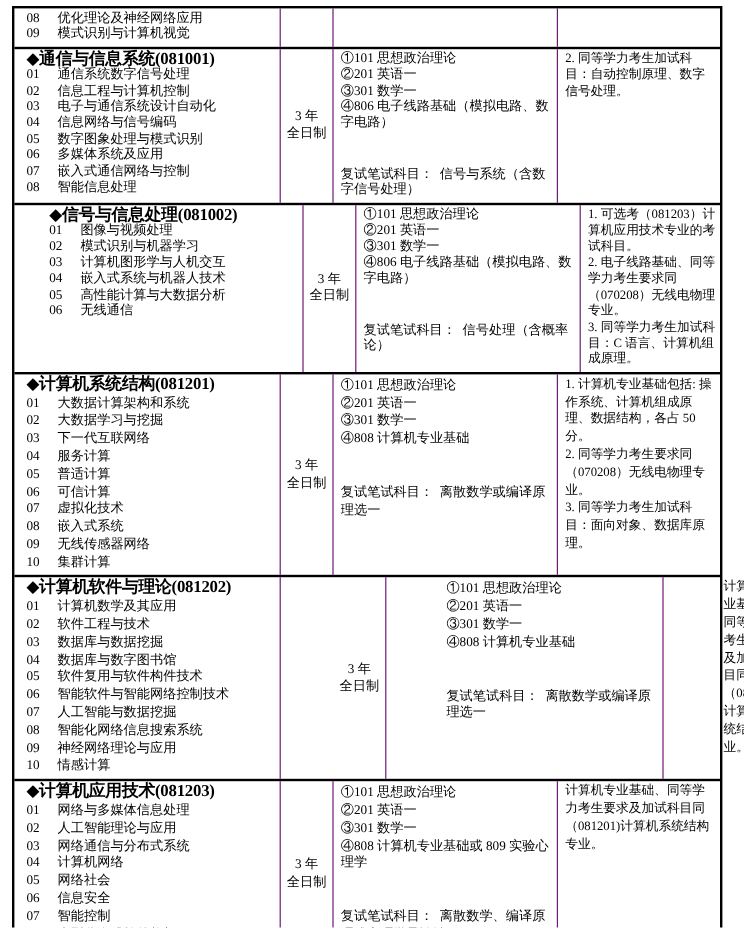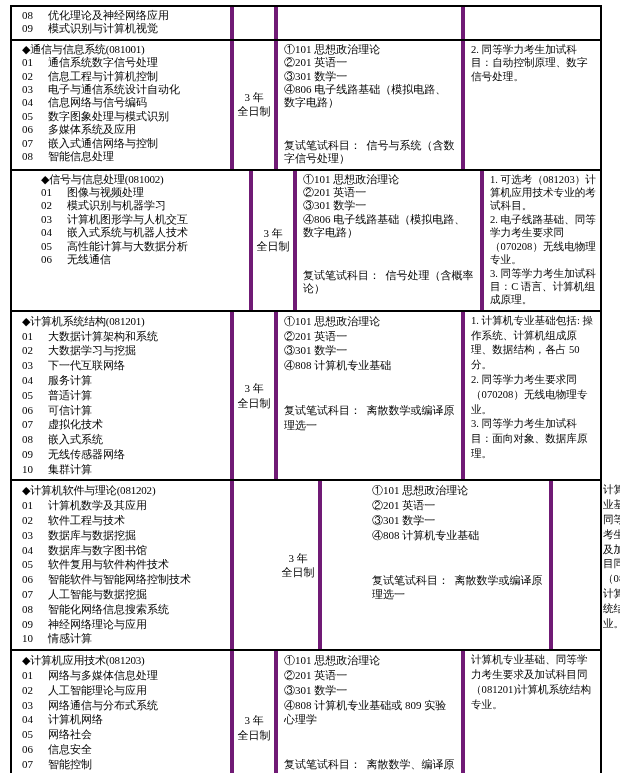--- a/index.html
+++ b/index.html
@@ -19,30 +19,30 @@
     background: #ffffff;
   }
   .section {
     display: grid;
     grid-template-columns: 222px 44px 187px 1fr;
     border-top: 2px solid #000000;
   }
   .section:first-child { border-top: none; }
   .lh-sm { line-height: 13.4px; }
   .lh-lg { line-height: 14.8px; }
-  .c1, .c2, .c3 { border-right: 4px solid #701a75; }
+  .c1, .c2, .c3 { border-right: 1px solid #701a75; }
   .c1 { padding: 2px 4px 3px 10px; }
   .c2 {
     display: flex; flex-direction: column;
     justify-content: center; 
     text-align: center; padding: 2px 1px;
   }
   .c3 { padding: 2px 5px 3px 6px; }
   .c4 { padding: 2px 4px 3px 6px; font-size: 10.6px; }
-  .sec-title { font-weight: normal; font-size: 11px; letter-spacing: -0.2px; }
+  .sec-title { font-weight: bold; font-size: 14px; letter-spacing: -0.2px; }
   .prow { display: flex; }
   .pnum { flex: 0 0 26px; }
   .pname { flex: 1; }
   .retest { white-space: pre-wrap; }
   .lh-sm .retest { margin-top: 29px; }
   .lh-lg .retest { margin-top: 30px; }
   .s0 { min-height: 31px; }
   .s1 { min-height: 122px; }
   .s2 { min-height: 110px; padding-left: 19px; }
   .s3 { min-height: 167px; }

